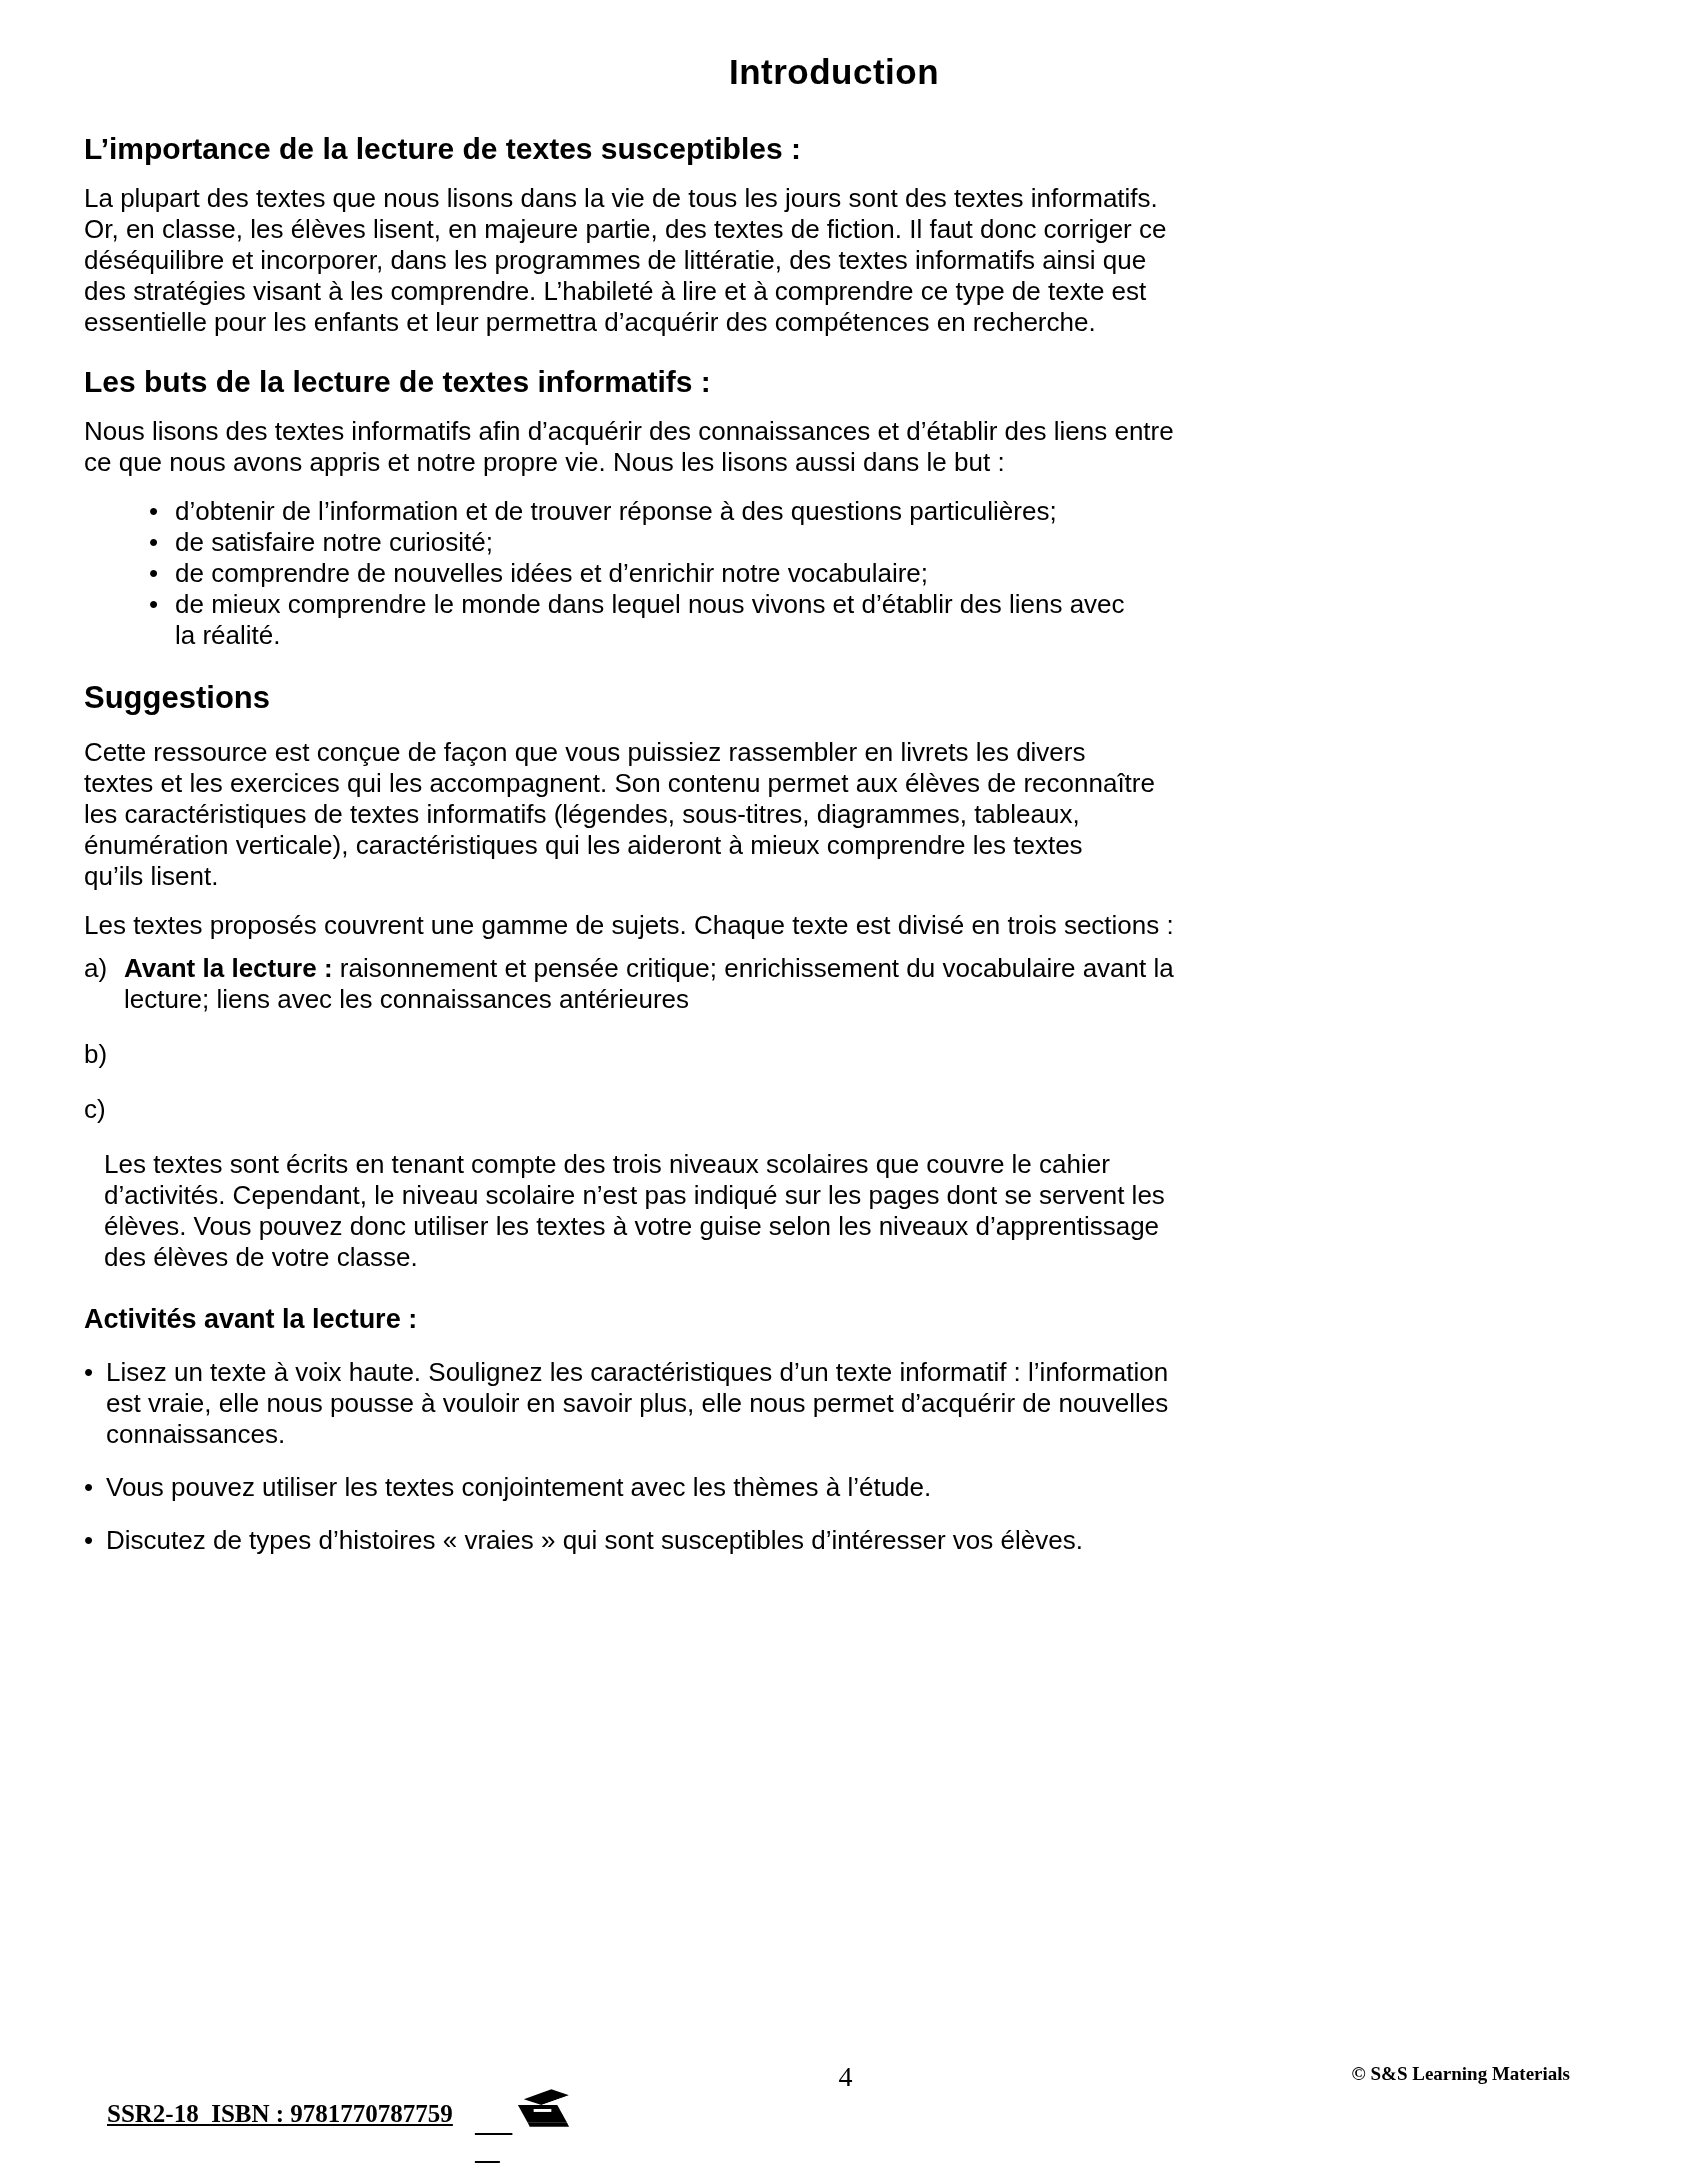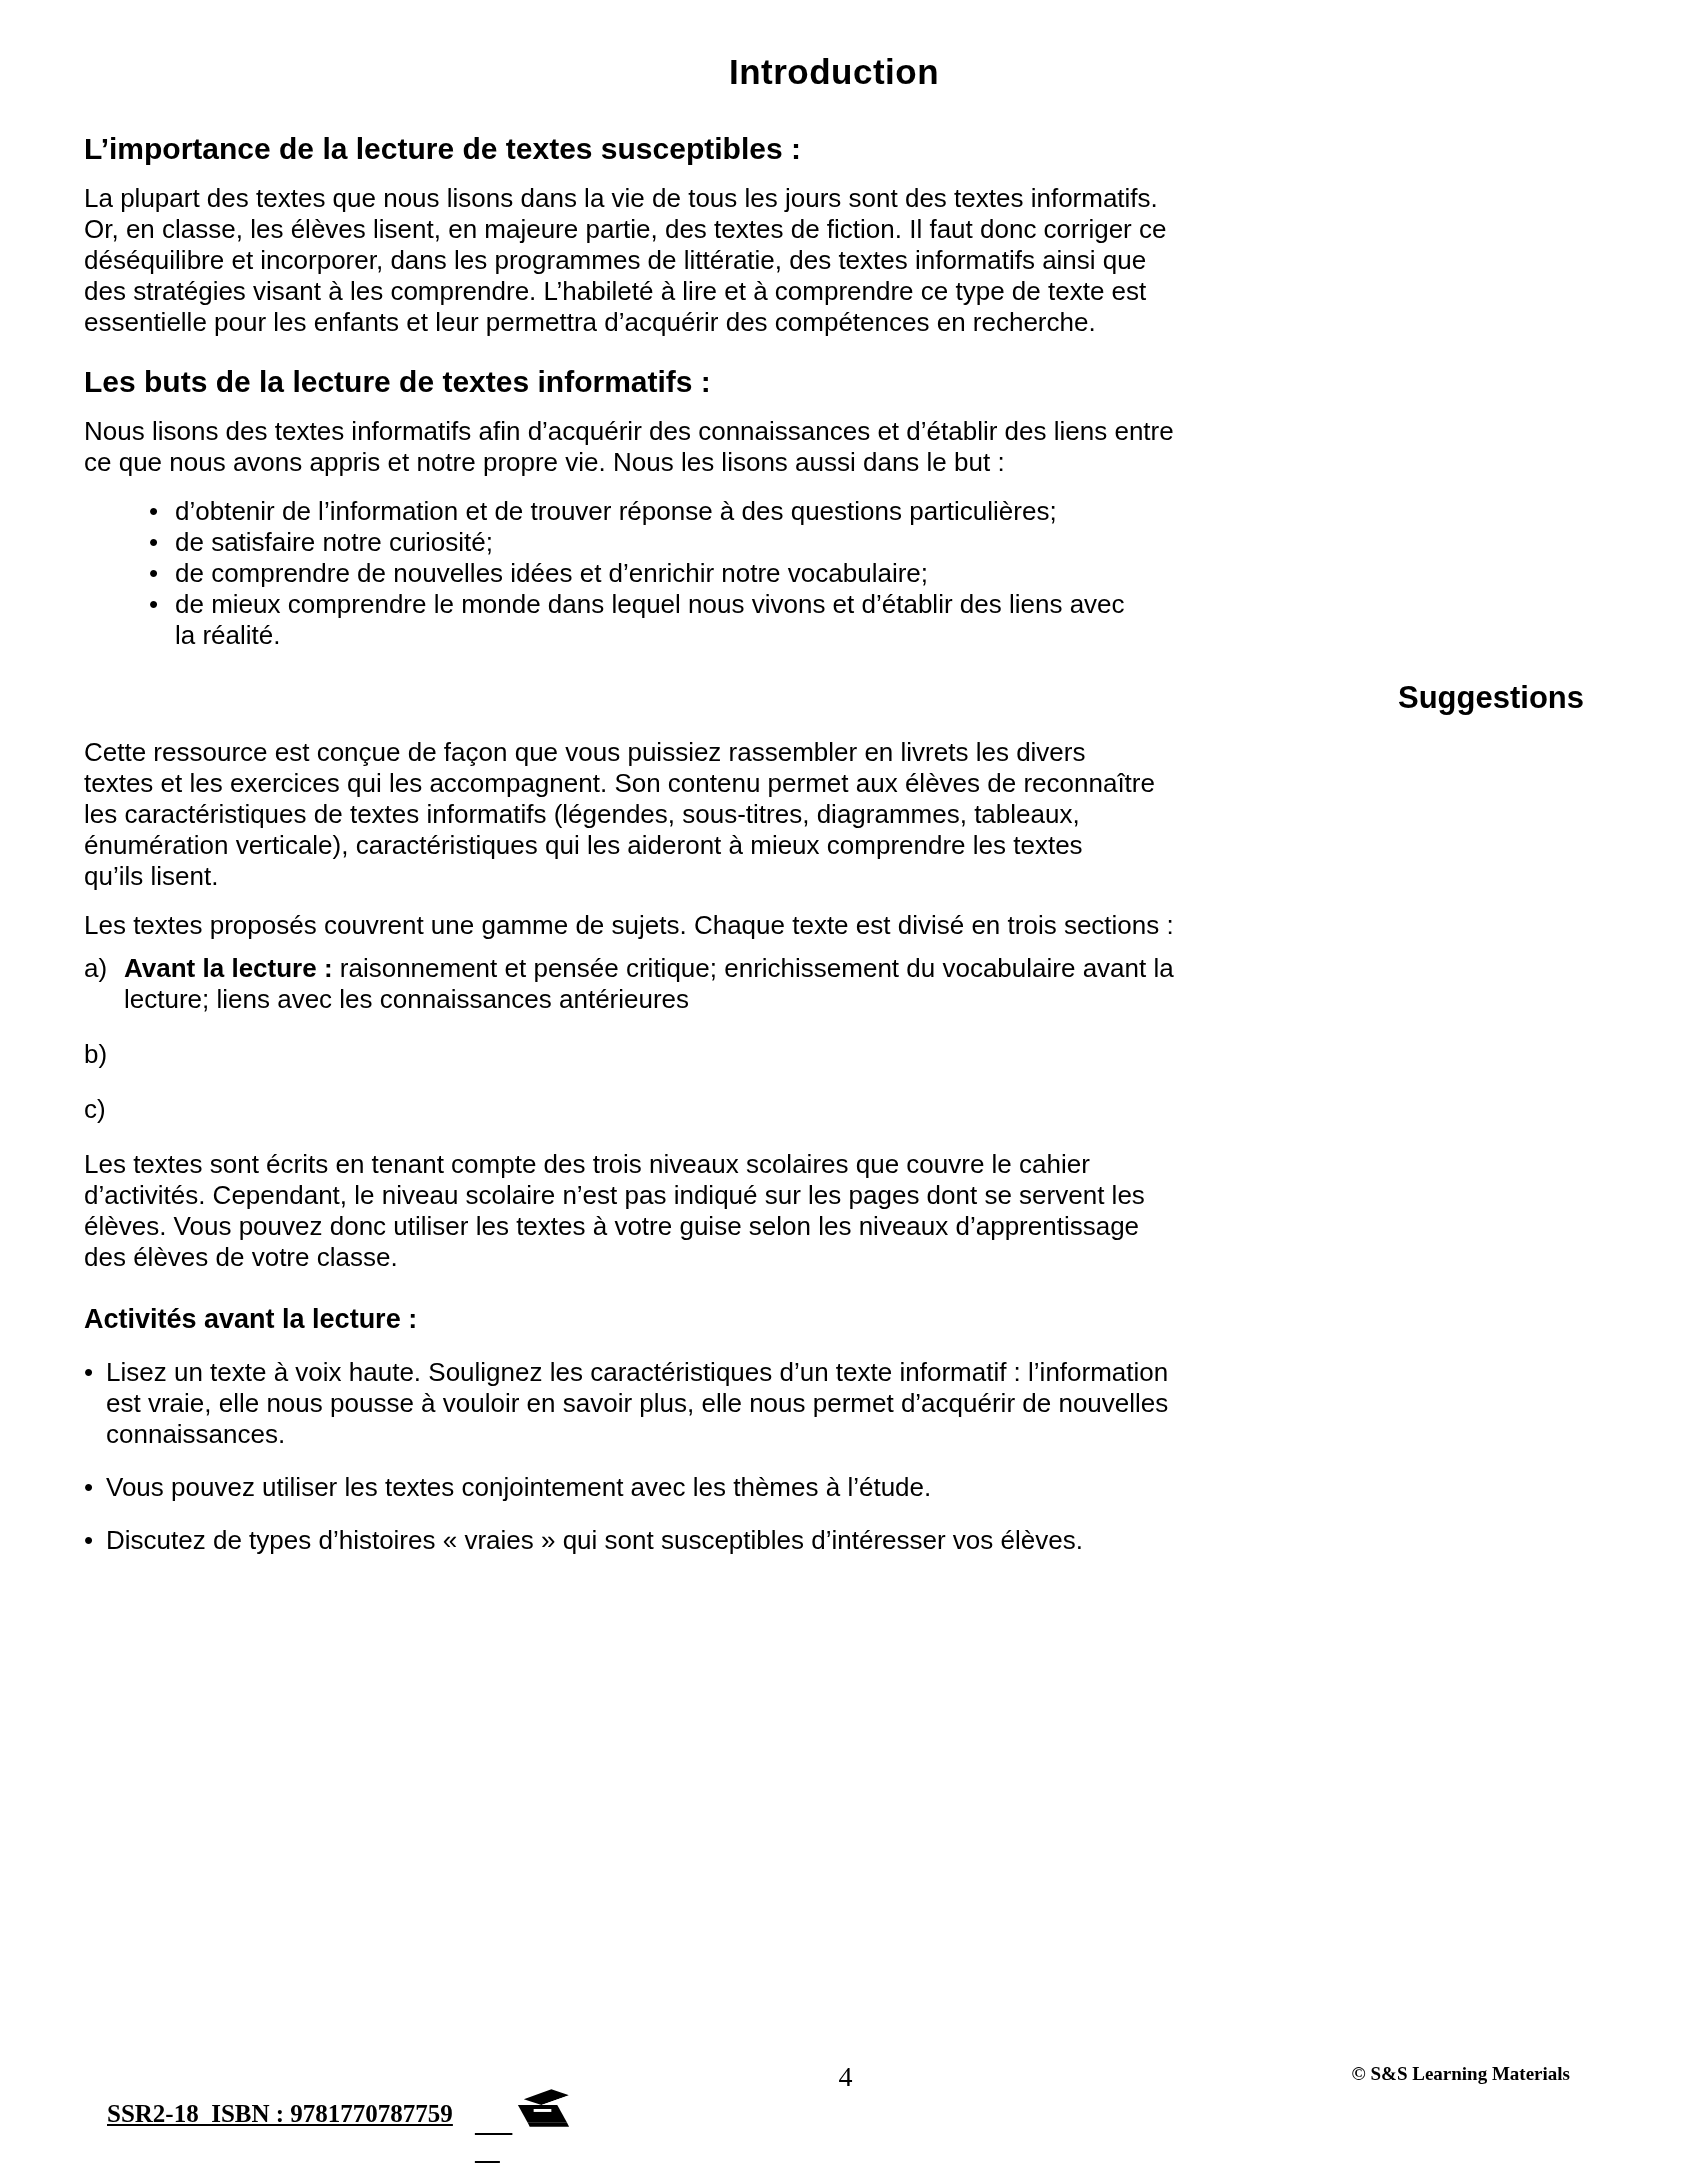--- a/index.html
+++ b/index.html
@@ -13,21 +13,21 @@
 
   .doc-title {
     text-align:center; font-size:35px; font-weight:bold;
     line-height:42px; margin-bottom:38px; letter-spacing:0.5px;
   }
   .section-heading {
     font-size:30px; font-weight:bold; line-height:36px;
     margin:26px 0 16px 0;
   }
   .center-heading {
-    text-align:right; font-size:31px; font-weight:bold;
+    text-align:left; font-size:31px; font-weight:bold;
     line-height:38px; margin:28px 0 20px 0;
   }
   .sub-heading {
     font-size:27px; font-weight:bold; line-height:32px;
     margin:30px 0 22px 0;
   }
   .para {
     font-size:26px; line-height:31px; margin-bottom:18px;
   }
   .preline { white-space:pre-line; }
@@ -122,21 +122,21 @@
   </div>
 
   <div class="abc-item">
     <span class="abc-label">b)</span>
   </div>
 
   <div class="abc-item">
     <span class="abc-label">c)</span>
   </div>
 
-  <div class="para preline" style="margin-top:6px;">Les textes sont écrits en tenant compte des trois niveaux scolaires que couvre le cahier
+  <div class="para preline" style="margin-top:6px;margin-left:20px;">Les textes sont écrits en tenant compte des trois niveaux scolaires que couvre le cahier
 d’activités. Cependant, le niveau scolaire n’est pas indiqué sur les pages dont se servent les
 élèves. Vous pouvez donc utiliser les textes à votre guise selon les niveaux d’apprentissage
 des élèves de votre classe.</div>
 
   <div class="sub-heading">Activités avant la lecture :</div>
 
   <ul class="act-list">
     <li>
       <span class="act-marker">•</span>
       <span class="preline">Lisez un texte à voix haute. Soulignez les caractéristiques d’un texte informatif : l’information

